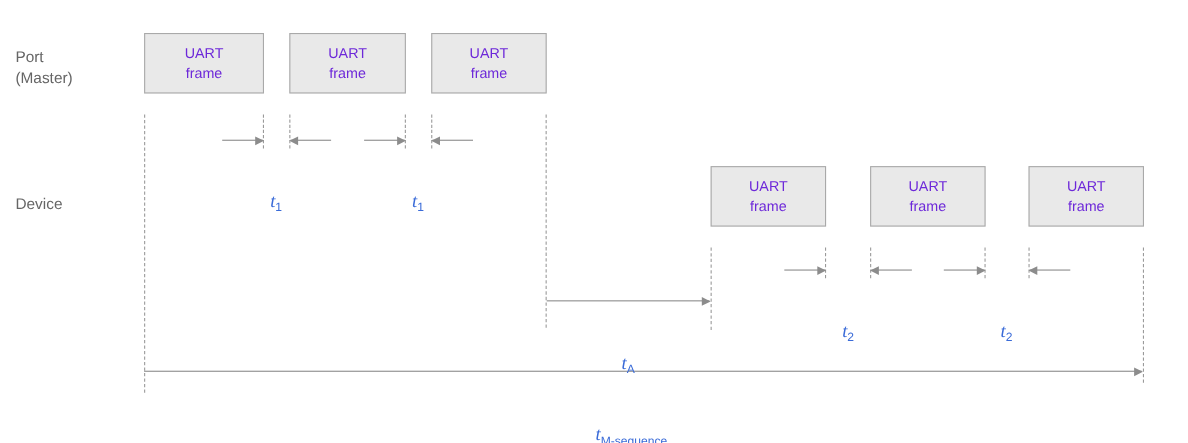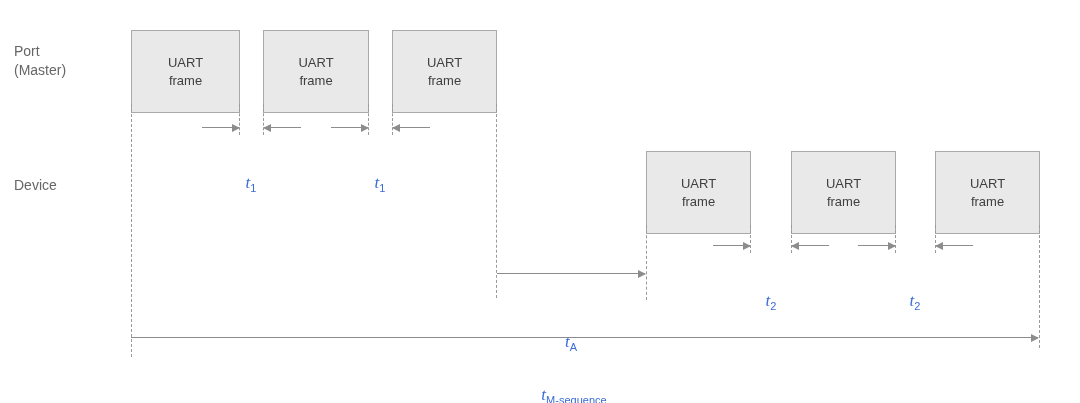--- a/index.html
+++ b/index.html
@@ -5,24 +5,24 @@
   html, body { margin:0; padding:0; background:#ffffff; }
   .canvas {
     position:relative; width:1080px; height:403px; background:#ffffff;
     font-family:"Liberation Sans", sans-serif; overflow:hidden;
   }
   .row-label {
     position:absolute; color:var(--text,#666666); font-size:14px;
     line-height:1.35; white-space:pre-line;
   }
   .frame {
-    position:absolute; height:83px; box-sizing:border-box;
+    position:absolute; height:55px; box-sizing:border-box;
     background:var(--frame-fill,#e9e9e9); border:1px solid var(--frame-border,#a9a9a9);
     display:flex; align-items:center; justify-content:center;
-    text-align:center; color:#404040; font-size:13px; line-height:1.35;
+    text-align:center; color:#6d28d9; font-size:13px; line-height:1.35;
     white-space:pre-line;
   }
   .vdash {
     position:absolute; width:0; border-left:1px dashed var(--dash,#9a9a9a);
   }
   .arrow {
     position:absolute; height:0; border-top:1px solid var(--line,#8c8c8c);
   }
   .arrow.right::after {
     content:""; position:absolute; right:-1px; top:-4px; width:0; height:0;
@@ -101,20 +101,20 @@
   </div>
   <div class="tlabel" style="left:380px; top:133px;">
     <i>t</i><sub>1</sub>
   </div>
   <div class="tlabel" style="left:771px; top:251px;">
     <i>t</i><sub>2</sub>
   </div>
   <div class="tlabel" style="left:915px; top:251px;">
     <i>t</i><sub>2</sub>
   </div>
-  <div class="tlabel" style="left:571px; top:292px;">
+  <div class="tlabel" style="left:571px; top:280px;">
     <i>t</i><sub>A</sub>
   </div>
   <div class="tlabel" style="left:574px; top:345px;text-align:center;">
     <i>t</i><sub>M-sequence</sub>
   </div>
 
 </div>
 
 </body></html>

